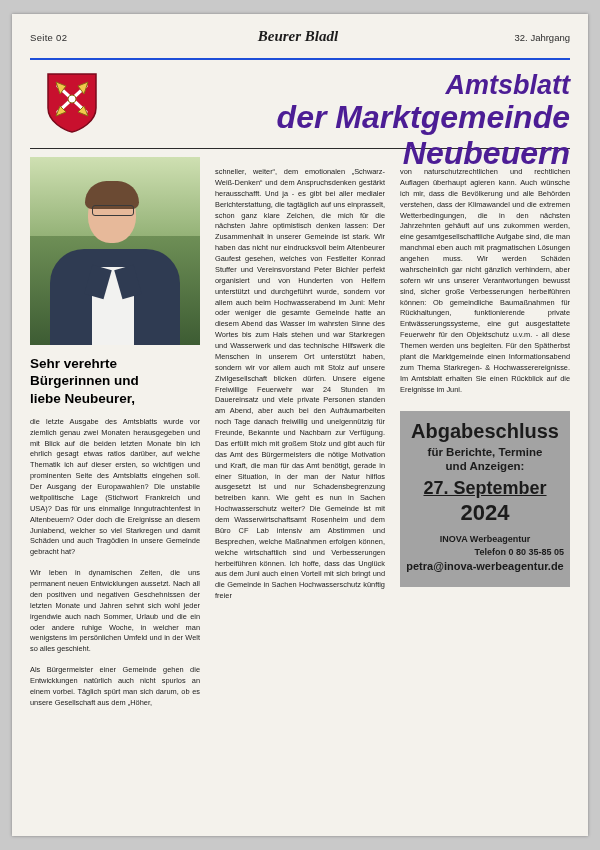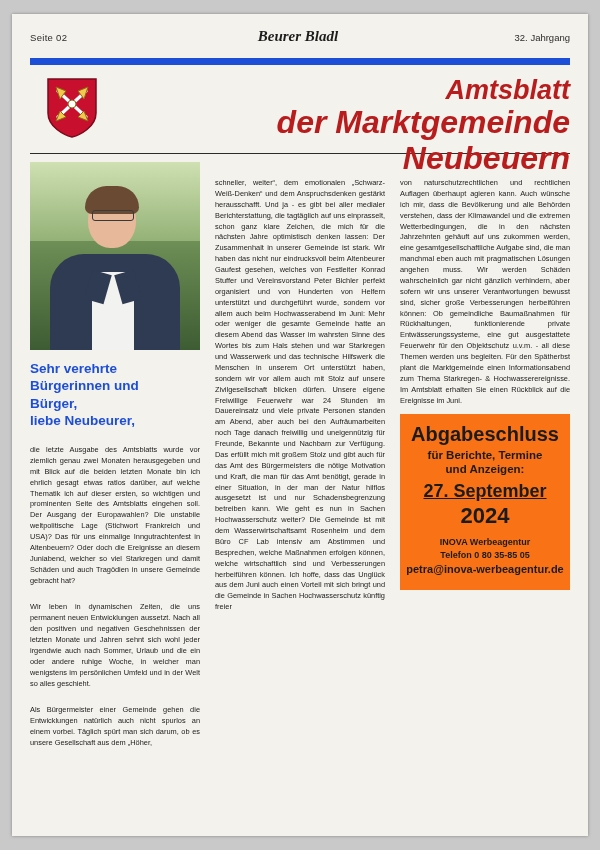--- a/index.html
+++ b/index.html
@@ -22,21 +22,21 @@
     background: #f4f2ec;
     box-shadow: 0 0 3px rgba(0,0,0,0.35);
     box-sizing: border-box;
     padding: 0;
   }
   
   .masthead {
     position: relative;
     height: 30px;
     margin: 14px 18px 0 18px;
-    border-bottom: 7px solid #1d4ed8;
+    border-bottom: 2px solid #1d4ed8;
   }
   .mast-left {
     position: absolute;
     left: 0;
     top: 4px;
     font-size: 9.5px;
     color: #2b2b2b;
     letter-spacing: 0.3px;
   }
   .mast-center {
@@ -74,21 +74,21 @@
   }
   .title-text {
     position: absolute;
     left: 96px;
     right: 0;
     top: 0;
     text-align: right;
     font-family: "Liberation Sans", sans-serif;
     font-weight: bold;
     font-style: italic;
-    color: #b91c1c;
+    color: #4c1d95;
     line-height: 1.12;
   }
   .title-line1 { font-size: 27px; }
   .title-line2 { font-size: 32px; }
 
   .rule-under-title {
     margin: 6px 18px 0 18px;
     border-top: 1px solid #2b2b2b;
   }
 
@@ -155,38 +155,38 @@
   }
   .portrait .collarR {
     position: absolute; left: 88px; bottom: 48px; width: 20px; height: 30px;
     background: #2f3b52; transform: rotate(-16deg);
   }
 
   .salutation {
     font-size: 13.5px;
     font-weight: bold;
     line-height: 1.28;
-    color: #1d4ed8;
+    color: #000000;
     text-align: left;
   }
-  .para { margin: 16px 0 8px 0; }
+  .para { margin: 10px 0 8px 0; }
   .para:last-child { margin-bottom: 0; }
 
   .sig {
     text-align: center;
     margin-top: 10px;
     margin-bottom: 10px;
     line-height: 1.5;
   }
 
   
   .adbox {
-    margin-top: 8px;
+    margin-top: 16px;
     width: 170px;
-    background: #f97316;
+    background: #a3a3a3;
     text-align: center;
     padding: 10px 6px 12px 6px;
     box-sizing: border-box;
   }
   .ad-title {
     font-size: 20px;
     font-weight: bold;
     color: #1b1b1b;
     line-height: 1.05;
     margin-bottom: 3px;
@@ -217,20 +217,21 @@
     font-size: 9px;
     font-weight: bold;
     color: #1b1b1b;
     line-height: 1.45;
   }
   .ad-contact {
     font-size: 9px;
     font-weight: bold;
     color: #1b1b1b;
     line-height: 1.45;
+    text-align: right;
   }
   .ad-mail {
     font-size: 11px;
     font-weight: bold;
     color: #1b1b1b;
     line-height: 1.45;
     word-break: break-all;
   }
 </style>
 </head>
@@ -279,21 +280,20 @@
         <div class="shirt"></div>
         <div class="collarL"></div>
         <div class="collarR"></div>
         <div class="head"></div>
         <div class="hair"></div>
         <div class="glasses"></div>
       </div>
       <div class="salutation">
         <div>Sehr verehrte</div>
         <div>Bürgerinnen und</div>
-        <div>Bürger,</div>
         <div>liebe Neubeurer,</div>
       </div>
       <p class="para">die letzte Ausgabe des Amtsblatts wurde vor ziemlich genau zwei Monaten herausgegeben und mit Blick auf die beiden letzten Monate bin ich ehrlich gesagt etwas ratlos darüber, auf welche Thematik ich auf dieser ersten, so wichtigen und prominenten Seite des Amtsblatts eingehen soll. Der Ausgang der Europawahlen? Die unstabile weltpolitische Lage (Stichwort Frankreich und USA)? Das für uns einmalige Inngutrachtenfest in Altenbeuern? Oder doch die Ereignisse an diesem Juniabend, welcher so viel Starkregen und damit Schäden und auch Tragödien in unsere Gemeinde gebracht hat?</p>
       <p class="para">Wir leben in dynamischen Zeiten, die uns permanent neuen Entwicklungen aussetzt. Nach all den positiven und negativen Geschehnissen der letzten Monate und Jahren sehnt sich wohl jeder irgendwie auch nach Sommer, Urlaub und die ein oder andere ruhige Woche, in welcher man wenigstens im persönlichen Umfeld und in der Welt so alles geschieht.</p>
       <p class="para">Als Bürgermeister einer Gemeinde gehen die Entwicklungen natürlich auch nicht spurlos an einem vorbei. Täglich spürt man sich darum, ob es unsere Gesellschaft aus dem „Höher,</p>
     </div>
 
     <div class="col col2">
       <p class="para">schneller, weiter“, dem emotionalen „Schwarz-Weiß-Denken“ und dem Anspruchsdenken gestärkt herausschafft. Und ja - es gibt bei aller medialer Berichterstattung, die tagtäglich auf uns einprasselt, schon ganz klare Zeichen, die mich für die nächsten Jahre optimistisch denken lassen: Der Zusammenhalt in unserer Gemeinde ist stark. Wir haben das nicht nur eindrucksvoll beim Altenbeurer Gaufest gesehen, welches von Festleiter Konrad Stuffer und Vereinsvorstand Peter Bichler perfekt organisiert und von Hunderten von Helfern unterstützt und durchgeführt wurde, sondern vor allem auch beim Hochwasserabend im Juni: Mehr oder weniger die gesamte Gemeinde hatte an diesem Abend das Wasser im wahrsten Sinne des Wortes bis zum Hals stehen und war Starkregen und Wasserwerk und das technische Hilfswerk die Menschen in unserem Ort unterstützt haben, sondern wir vor allem auch mit Stolz auf unsere Zivilgesellschaft blicken dürfen. Unsere eigene Freiwillige Feuerwehr war 24 Stunden im Dauereinsatz und viele private Personen standen am Abend, aber auch bei den Aufräumarbeiten noch Tage danach freiwillig und uneigennützig für Freunde, Bekannte und Nachbarn zur Verfügung. Das erfüllt mich mit großem Stolz und gibt auch für das Amt des Bürgermeisters die nötige Motivation und Kraft, die man für das Amt benötigt, gerade in einer Situation, in der man der Natur hilflos ausgesetzt ist und nur Schadensbegrenzung betreiben kann. Wie geht es nun in Sachen Hochwasserschutz weiter? Die Gemeinde ist mit dem Wasserwirtschaftsamt Rosenheim und dem Büro CF Lab intensiv am Abstimmen und Besprechen, welche Maßnahmen erfolgen können, welche wirtschaftlich sind und Verbesserungen herbeiführen können. Ich hoffe, dass das Unglück aus dem Juni auch einen Vorteil mit sich bringt und die Gemeinde in Sachen Hochwasserschutz künftig freier</p>
     </div>

